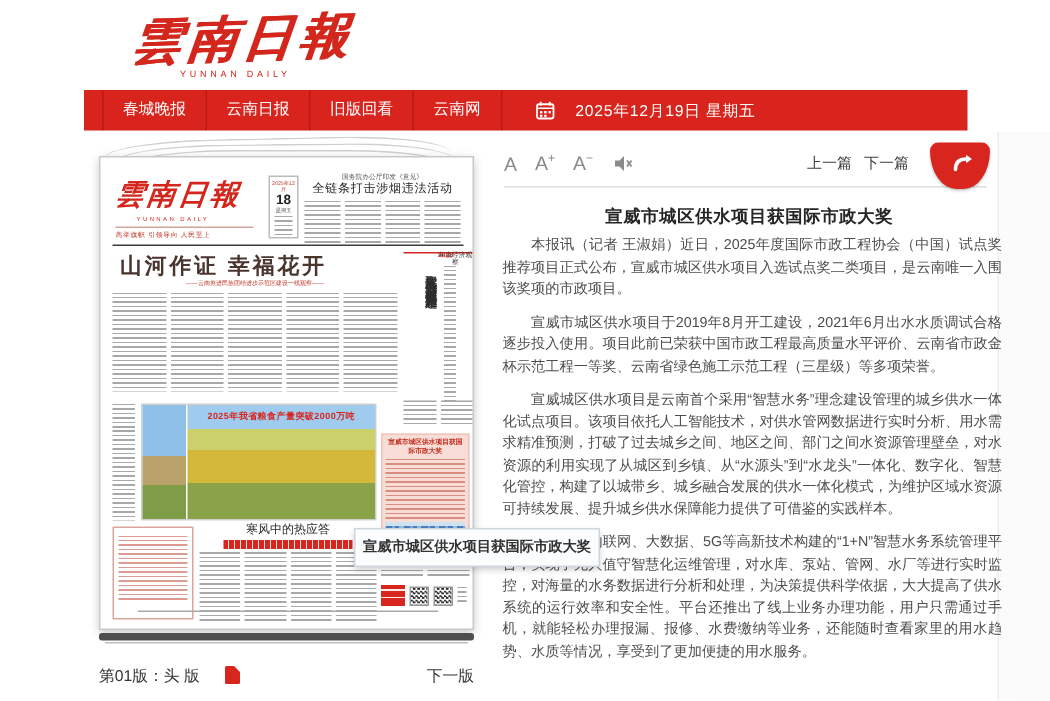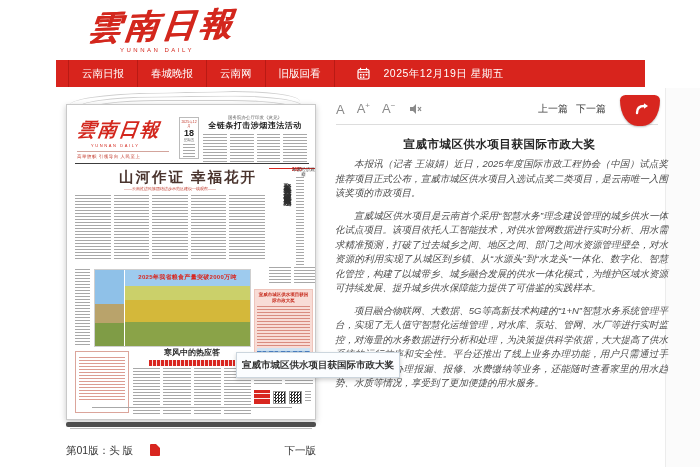--- a/index.html
+++ b/index.html
@@ -48,25 +48,25 @@
   .np-mast-en { position:static; display:block; font-size:4px; letter-spacing:1.6px; margin:0 0 3px 14px; }
   .np-slogan { position:static; display:block; font-size:4.5px; letter-spacing:.5px; color:#c33a2c;
     border-top:1px solid #d3a49c; padding-top:2px; width:92px; }
   .np-datebox { left:112px; top:12px; width:20px; height:42px; border:1px solid #bbb; text-align:center; }
   .np-datebox .ym { position:static; display:block; font-size:3.5px; color:#c33a2c; margin-top:2px; }
   .np-datebox .dd { position:static; display:block; font-size:9px; font-weight:bold; color:#222; }
   .np-datebox .wk { position:static; display:block; font-size:3.5px; color:#555; }
   .np-datebox .dn { position:static; display:block; margin:2px auto 0; width:12px; height:14px; }
   .np-topright { left:136px; top:10px; width:104px; text-align:center; }
   .np-kicker { position:static; display:block; font-size:4.5px; color:#555; }
-  .np-h-top { position:static; display:block; font-size:8px; font-weight:bold; color:#1d1d1d; letter-spacing:.5px; }
+  .np-h-top { position:static; display:block; font-size:8px; font-weight:normal; color:#1d1d1d; letter-spacing:.5px; }
   .np-topright .cols { position:static; margin-top:3px; height:28px; }
   .np-mastrule { left:8px; top:58px; width:234px; border-top:1.5px solid #3c3c3c; }
-  .np-h-main { left:0; top:63px; width:190px; font-size:14.5px; font-weight:bold; color:#4a342e;
-    text-align:right; letter-spacing:2px; }
+  .np-h-main { left:13px; top:63px; width:190px; font-size:14.5px; font-weight:bold; color:#4a342e;
+    text-align:left; letter-spacing:2px; }
   .np-h-sub { left:8px; top:81px; width:190px; font-size:4px; color:#c0392b; text-align:center; }
   .np-body1 { left:8px; top:90px; width:190px; height:66px; }
   .np-body1 .cols { position:static; height:66px; }
   .np-banner { left:202px; top:62px; width:46px; font-size:4.5px; text-align:center;
     border-bottom:1px solid #d8261f; padding-bottom:1px; }
   .np-banner b { color:#d8261f; }
   .np-banner span { color:#333; }
   .np-vert { left:202px; top:72px; width:46px; height:104px; display:flex; justify-content:center; gap:4px; }
   .np-vert-h { position:static; writing-mode:vertical-rl; font-size:8px; font-weight:bold; color:#2e2e2e; letter-spacing:1px; }
   .np-vert-n { position:static; width:8px; height:96px; }
@@ -77,21 +77,21 @@
   .np-photo-l { position:static; width:30px; height:100%; border-right:1px solid #fff;
     background:linear-gradient(to bottom,#8fc1e8 0 45%,#b9a36b 45% 70%,#7f9c46 70%); }
   .np-photo-m { position:static; flex:1; height:100%;
     background:linear-gradient(to bottom,#9ecbee 0 16px,#cbd06a 16px 30px,#d4b83a 30px 52px,#8aa348 52px); }
   .np-photo-t { position:static; display:block; font-size:6px; font-weight:bold; color:#d8261f;
     text-align:center; padding-top:3px; letter-spacing:.3px; }
   .np-redbox { left:8px; top:246px; width:54px; height:62px; border:1px solid #dba59b; padding:3px; }
   .np-redbox-t { position:static; display:block; font-size:4.5px; font-weight:bold; color:#c0392b; text-align:center; }
   .np-redbox .nz-red { position:static; display:block; height:44px; margin-top:2px; }
   .np-hf { left:66px; top:242px; width:118px; }
-  .np-hf-t { position:static; display:block; font-size:8px; font-weight:bold; color:#2a2a2a; text-align:center; }
+  .np-hf-t { position:static; display:block; font-size:8px; font-weight:normal; color:#2a2a2a; text-align:center; }
   .np-hf-strip { position:static; display:block; width:86px; height:6px; margin:2px auto; background:#d8261f;
     background-image:repeating-linear-gradient(90deg,transparent 0 3px,rgba(255,255,255,.85) 3px 4px); }
   .np-hf .cols { position:static; height:46px; }
   .np-pink { left:187px; top:184px; width:59px; height:72px; background:#f8dcd6; border:1px solid #eec4bb; padding:2px; }
   .np-pink-t { position:static; display:block; font-size:4.5px; font-weight:bold; color:#c62c1e; text-align:center; line-height:6px; }
   .np-pink .nz-pink { position:static; display:block; height:40px; margin-top:2px; }
   .np-sky { position:static; display:block; height:10px; margin-top:2px;
     background:linear-gradient(to bottom,#cfe2f2 0 3px,transparent 3px),
     repeating-linear-gradient(90deg,#4a7fc1 0 4px,#7ea9d8 4px 6px,#4a7fc1 6px 9px,#9cbede 9px 12px); }
   .np-bpnoise { left:187px; top:260px; width:59px; height:20px; }
@@ -126,40 +126,40 @@
   .tb-links span { cursor:pointer; }
   .tb-rule { position:absolute; left:336px; top:124px; width:322px; border-top:1px solid #ddd; }
   .backbtn { position:absolute; left:620px; top:95px; width:40px; height:31px; background:#d8261f;
     border-radius:6px 6px 48% 48%/6px 6px 90% 90%; display:flex; align-items:center;
     justify-content:center; cursor:pointer; box-shadow:0 1px 2px rgba(0,0,0,.25); }
 
   .art-title { position:absolute; left:336px; top:137px; width:327px; text-align:center;
     font-size:11.5px; font-weight:bold; color:#252525; letter-spacing:.5px; }
   .art-body { position:absolute; left:335px; top:157px; width:333px; font-size:9.5px;
     line-height:14.5px; color:#4d4d4d; text-align:justify; }
-  .art-body p { text-indent:2em; margin-bottom:8px;font-style:italic; }
+  .art-body p { text-indent:2em; margin-bottom:8px; }
 
   
   .tooltip { position:absolute; left:236px; top:352px; width:164px; height:26px; background:#fbfdff;
     border:1px solid #ccd6de; box-shadow:0 2px 4px rgba(0,0,0,.18); z-index:9;
     font-size:9.5px; font-weight:bold; color:#333; text-align:center; line-height:24px; }
 </style>
 </head>
 <body>
 
 <div class="logo">
   <div class="logo-zh">雲南日報</div>
   <div class="logo-en">YUNNAN DAILY</div>
 </div>
 
 <div class="navbar">
+  <span class="nav-item">春城晚报</span>
   <span class="nav-item">云南日报</span>
-  <span class="nav-item">春城晚报</span>
+  <span class="nav-item">旧版回看</span>
   <span class="nav-item">云南网</span>
-  <span class="nav-item">旧版回看</span>
   <span class="nav-cal">
     <svg width="13" height="13" viewBox="0 0 13 13">
         <rect x="1" y="2.5" width="11" height="9.5" rx="1.5" fill="none" stroke="#fff" stroke-width="1.2"></rect>
         <line x1="3.5" y1="0.8" x2="3.5" y2="3.5" stroke="#fff" stroke-width="1.2"></line>
         <line x1="9.5" y1="0.8" x2="9.5" y2="3.5" stroke="#fff" stroke-width="1.2"></line>
         <line x1="1" y1="5.2" x2="12" y2="5.2" stroke="#fff" stroke-width="1"></line>
         <rect x="3" y="7" width="1.6" height="1.6" fill="#fff"></rect>
         <rect x="5.8" y="7" width="1.6" height="1.6" fill="#fff"></rect>
         <rect x="8.6" y="7" width="1.6" height="1.6" fill="#fff"></rect>
         <rect x="3" y="9.5" width="1.6" height="1.6" fill="#fff"></rect>
@@ -296,17 +296,18 @@
 <div class="backbtn">
   <svg width="16" height="15" viewBox="0 0 16 15">
       <path d="M12 3 C7 3 5 6 5 10" fill="none" stroke="#fff" stroke-width="2.4" stroke-linecap="round"></path>
       <polygon points="12,0.2 16,3 12,5.8" fill="#fff"></polygon>
     </svg>
 </div>
 
 <div class="art-title">宣威市城区供水项目获国际市政大奖</div>
 <div class="art-body">
   <p>本报讯（记者 王淑娟）近日，2025年度国际市政工程协会（中国）试点奖推荐项目正式公布，宣威市城区供水项目入选试点奖二类项目，是云南唯一入围该奖项的市政项目。</p>
+  <p>宣威市城区供水项目于2019年8月开工建设，2021年6月出水水质调试合格逐步投入使用。项目此前已荣获中国市政工程最高质量水平评价、云南省市政金杯示范工程一等奖、云南省绿色施工示范工程（三星级）等多项荣誉。</p>
   <p>宣威城区供水项目是云南首个采用“智慧水务”理念建设管理的城乡供水一体化试点项目。该项目依托人工智能技术，对供水管网数据进行实时分析、用水需求精准预测，打破了过去城乡之间、地区之间、部门之间水资源管理壁垒，对水资源的利用实现了从城区到乡镇、从“水源头”到“水龙头”一体化、数字化、智慧化管控，构建了以城带乡、城乡融合发展的供水一体化模式，为维护区域水资源可持续发展、提升城乡供水保障能力提供了可借鉴的实践样本。</p>
   <p>项目融合物联网、大数据、5G等高新技术构建的“1+N”智慧水务系统管理平台，实现了无人值守智慧化运维管理，对水库、泵站、管网、水厂等进行实时监控，对海量的水务数据进行分析和处理，为决策提供科学依据，大大提高了供水系统的运行效率和安全性。平台还推出了线上业务办理功能，用户只需通过手机，就能轻松办理报漏、报修、水费缴纳等业务，还能随时查看家里的用水趋势、水质等情况，享受到了更加便捷的用水服务。</p>
 </div>
 
 <div class="tooltip">宣威市城区供水项目获国际市政大奖</div>
 
 </body></html>

